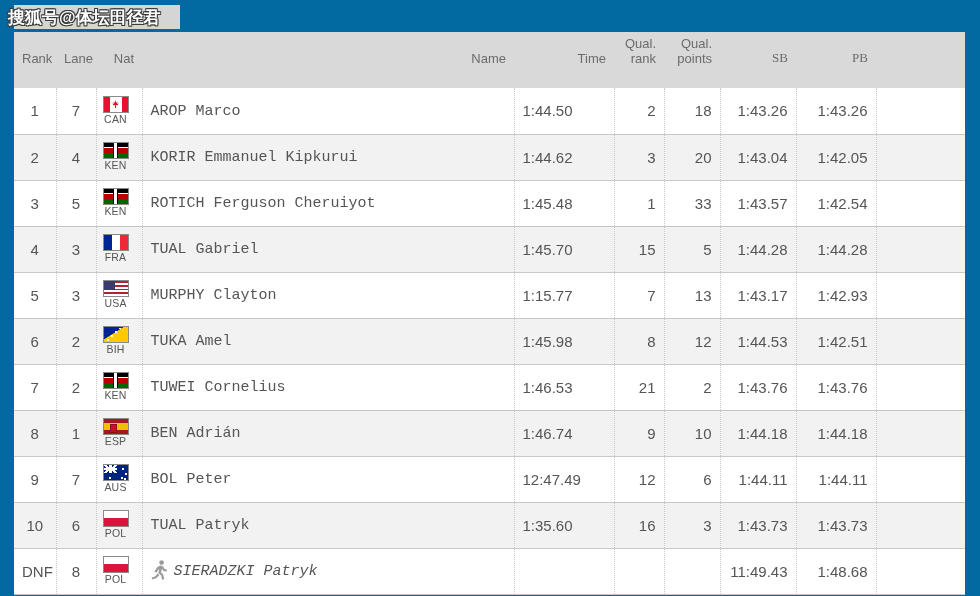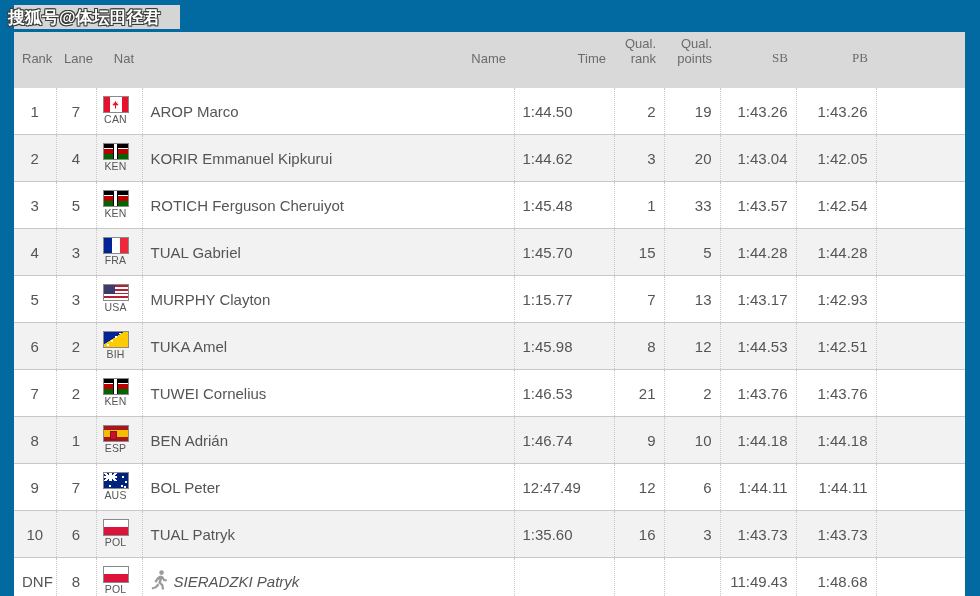--- a/index.html
+++ b/index.html
@@ -95,21 +95,21 @@
   td.c-name {
     color: #2f2f6e;
     font-size: 16px;
     white-space: nowrap;
   }
   td.c-name.dnf-name { font-style: italic; }
   td.c-time, td.c-qrank, td.c-qpoints, td.c-sb, td.c-pb { color: #555; }
   td.c-sb, td.c-pb { padding-right: 14px; }
 
   
-  .nat-cell { padding: 8px 2px !important; }
+  .nat-cell { padding: 0 2px !important; }
   .flagbox {
     display: inline-block;
     width: 34px;
     text-align: center;
     line-height: 1;
   }
   .flag {
     width: 26px; height: 17px;
     border: 1px solid #8a8a8a;
     display: block;
@@ -247,21 +247,21 @@
   }
 
   
   .runner-icon {
     display: inline-block;
     vertical-align: middle;
     margin-right: 6px;
     position: relative;
     top: -1px;
   }
-  .name-inner { display: inline-block; vertical-align: middle; }
+  .name-inner { display: inline-block; vertical-align: middle; font-family: Liberation Mono, monospace; }
 </style>
 </head>
 <body>
 
 <div id="page">
 
   <div class="watermark-bg"></div>
   <div class="watermark">搜狐号@体坛田径君</div>
 
   <div class="table-wrap">
@@ -299,21 +299,21 @@
         </tr>
       </thead>
       <tbody id="tbody">
           <tr class="row-odd">
             <td class="c-rank col-rank">1</td>
             <td class="c-lane col-lane">7</td>
             <td class="c-nat nat-cell"><span class="flagbox"><span class="flag flag-CAN"></span><span class="natcode">CAN</span></span></td>
             <td class="c-name col-name"><span class="name-inner">AROP Marco</span></td>
             <td class="c-time col-time">1:44.50</td>
             <td class="c-qrank col-qrank">2</td>
-            <td class="c-qpoints col-qpoints">19</td>
+            <td class="c-qpoints col-qpoints">18</td>
             <td class="c-sb col-sb">1:43.26</td>
             <td class="c-pb col-pb">1:43.26</td>
             <td class="c-blank col-blank last-col"></td>
           </tr>
           <tr class="row-even">
             <td class="c-rank col-rank">2</td>
             <td class="c-lane col-lane">4</td>
             <td class="c-nat nat-cell"><span class="flagbox"><span class="flag flag-KEN"></span><span class="natcode">KEN</span></span></td>
             <td class="c-name col-name"><span class="name-inner">KORIR Emmanuel Kipkurui</span></td>
             <td class="c-time col-time">1:44.62</td>

